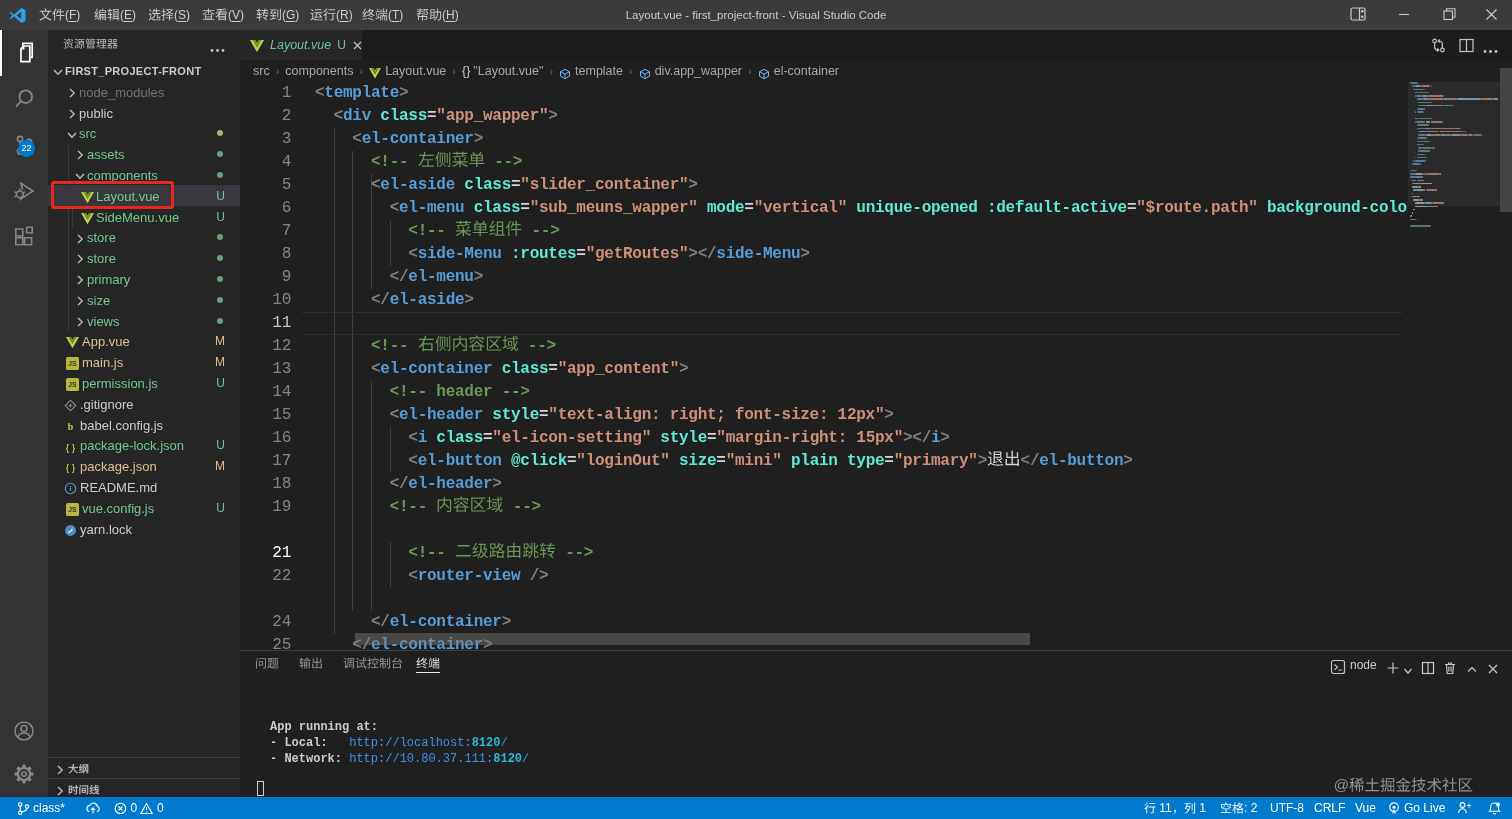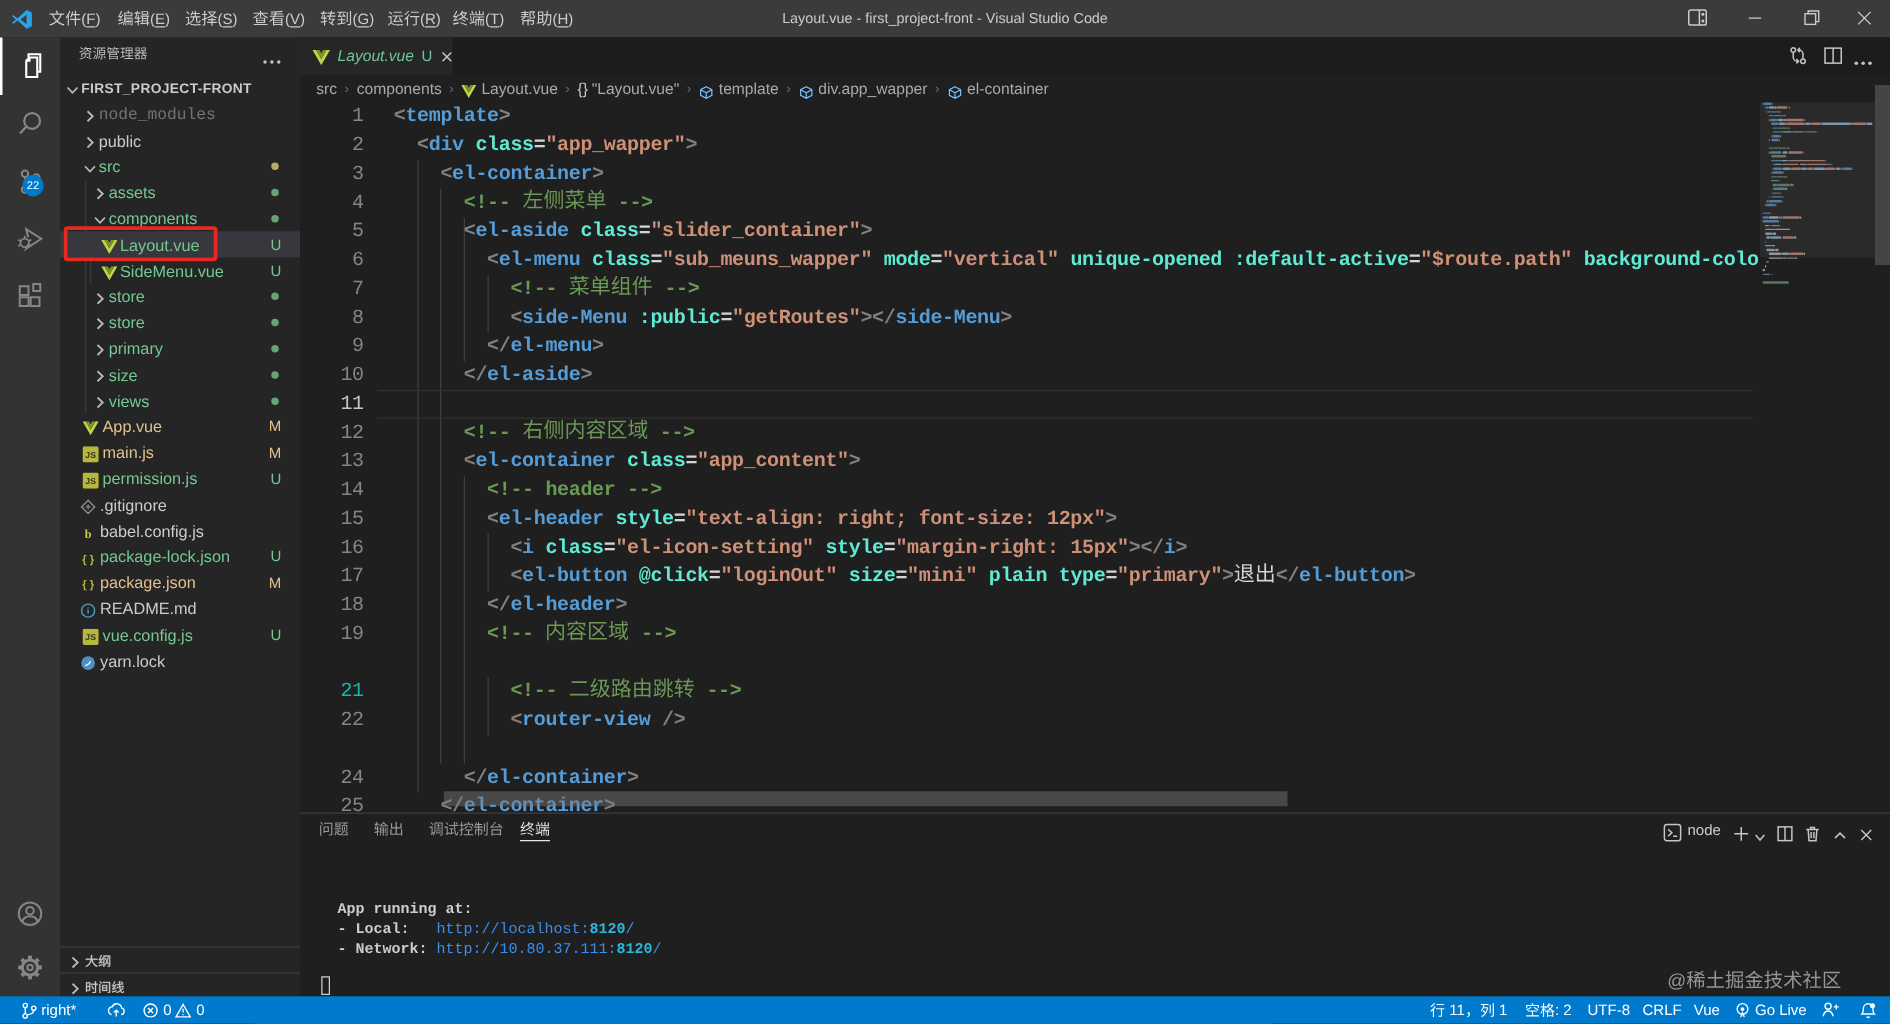--- a/index.html
+++ b/index.html
@@ -237,21 +237,21 @@
     <div class="trow" style="top:30.6px;">
       <span class="abs" style="left:2px;top:2.5px;color:#bbb"><svg class="icon" width="15" height="15" viewBox="0 0 15 15" style="">
           <path d="M4 6l4 4.2L12 6" fill="none" stroke="currentColor" stroke-width="1.4"></path>
         </svg></span>
       <span class="abs w" style="left:17px;top:50%;transform:translateY(-50%);font-weight:bold;font-size:11px;letter-spacing:.3px;">FIRST_PROJECT-FRONT</span>
     </div>
     <div class="trow" style="top:51.4px;">
       <span class="abs" style="left:16px;top:2.5px;color:#bbb"><svg class="icon" width="15" height="15" viewBox="0 0 15 15" style="">
           <path d="M6 4l4.2 4L6 12" fill="none" stroke="currentColor" stroke-width="1.4"></path>
         </svg></span>
-      <span class="abs ig" style="left:31px;top:50%;transform:translateY(-50%);font-family:Liberation Mono, monospace;">node_modules</span>
+      <span class="abs ig" style="left:31px;top:50%;transform:translateY(-50%);">node_modules</span>
     </div>
     <div class="trow" style="top:72.2px;">
       <span class="abs" style="left:16px;top:2.5px;color:#bbb"><svg class="icon" width="15" height="15" viewBox="0 0 15 15" style="">
           <path d="M6 4l4.2 4L6 12" fill="none" stroke="currentColor" stroke-width="1.4"></path>
         </svg></span>
       <span class="abs w" style="left:31px;top:50%;transform:translateY(-50%);">public</span>
     </div>
     <div class="trow" style="top:93.0px;">
       <span class="abs" style="left:16px;top:2.5px;color:#bbb"><svg class="icon" width="15" height="15" viewBox="0 0 15 15" style="">
           <path d="M4 6l4 4.2L12 6" fill="none" stroke="currentColor" stroke-width="1.4"></path>
@@ -496,21 +496,21 @@
               <use href="#g5355" x="3000"></use>
             </svg></span><span class="c"> --&gt;</span></span></div>
       <div class="cl" style="top:92px"><span class="ln" style="color:#858585">5</span><span class="ct">      <span class="p">&lt;</span><span class="t">el-aside</span><span class="a"> class</span><span class="e">=</span><span class="s">"slider_container"</span><span class="p">&gt;</span></span></div>
       <div class="cl" style="top:115px"><span class="ln" style="color:#858585">6</span><span class="ct">        <span class="p">&lt;</span><span class="t">el-menu</span><span class="a"> class</span><span class="e">=</span><span class="s">"sub_meuns_wapper"</span><span class="a"> mode</span><span class="e">=</span><span class="s">"vertical"</span><span class="a"> unique-opened :default-active</span><span class="e">=</span><span class="s">"$route.path"</span><span class="a"> background-colo</span></span></div>
       <div class="cl" style="top:138px"><span class="ln" style="color:#858585">7</span><span class="ct">          <span class="c">&lt;!-- </span><span class="c"><svg class="ck" style="width:67.2px;height:16.8px;vertical-align:-0.13em" viewBox="0 0 4000 1000">
               <use href="#g83dc" x="0"></use>
               <use href="#g5355" x="1000"></use>
               <use href="#g7ec4" x="2000"></use>
               <use href="#g4ef6" x="3000"></use>
             </svg></span><span class="c"> --&gt;</span></span></div>
-      <div class="cl" style="top:161px"><span class="ln" style="color:#858585">8</span><span class="ct">          <span class="p">&lt;</span><span class="t">side-Menu</span><span class="a"> :public</span><span class="e">=</span><span class="s">"getRoutes"</span><span class="p">&gt;&lt;/</span><span class="t">side-Menu</span><span class="p">&gt;</span></span></div>
+      <div class="cl" style="top:161px"><span class="ln" style="color:#858585">8</span><span class="ct">          <span class="p">&lt;</span><span class="t">side-Menu</span><span class="a"> :routes</span><span class="e">=</span><span class="s">"getRoutes"</span><span class="p">&gt;&lt;/</span><span class="t">side-Menu</span><span class="p">&gt;</span></span></div>
       <div class="cl" style="top:184px"><span class="ln" style="color:#858585">9</span><span class="ct">        <span class="p">&lt;/</span><span class="t">el-menu</span><span class="p">&gt;</span></span></div>
       <div class="cl" style="top:207px"><span class="ln" style="color:#858585">10</span><span class="ct">      <span class="p">&lt;/</span><span class="t">el-aside</span><span class="p">&gt;</span></span></div>
       <div class="cl" style="top:230px"><span class="ln" style="color:#c6c6c6">11</span><span class="ct"></span></div>
       <div class="cl" style="top:253px"><span class="ln" style="color:#858585">12</span><span class="ct">      <span class="c">&lt;!-- </span><span class="c"><svg class="ck" style="width:100.8px;height:16.8px;vertical-align:-0.13em" viewBox="0 0 6000 1000">
               <use href="#g53f3" x="0"></use>
               <use href="#g4fa7" x="1000"></use>
               <use href="#g5185" x="2000"></use>
               <use href="#g5bb9" x="3000"></use>
               <use href="#g533a" x="4000"></use>
               <use href="#g57df" x="5000"></use>
@@ -523,21 +523,21 @@
               <use href="#g9000" x="0"></use>
               <use href="#g51fa" x="1000"></use>
             </svg></span><span class="p">&lt;/</span><span class="t">el-button</span><span class="p">&gt;</span></span></div>
       <div class="cl" style="top:391px"><span class="ln" style="color:#858585">18</span><span class="ct">        <span class="p">&lt;/</span><span class="t">el-header</span><span class="p">&gt;</span></span></div>
       <div class="cl" style="top:414px"><span class="ln" style="color:#858585">19</span><span class="ct">        <span class="c">&lt;!-- </span><span class="c"><svg class="ck" style="width:67.2px;height:16.8px;vertical-align:-0.13em" viewBox="0 0 4000 1000">
               <use href="#g5185" x="0"></use>
               <use href="#g5bb9" x="1000"></use>
               <use href="#g533a" x="2000"></use>
               <use href="#g57df" x="3000"></use>
             </svg></span><span class="c"> --&gt;</span></span></div>
-      <div class="cl" style="top:460px"><span class="ln" style="color:#14b8a6">21</span><span class="ct">          <span class="c">&lt;!-- </span><span class="c"><svg class="ck" style="width:100.8px;height:16.8px;vertical-align:-0.13em" viewBox="0 0 6000 1000">
+      <div class="cl" style="top:460px"><span class="ln" style="color:#ffffff">21</span><span class="ct">          <span class="c">&lt;!-- </span><span class="c"><svg class="ck" style="width:100.8px;height:16.8px;vertical-align:-0.13em" viewBox="0 0 6000 1000">
               <use href="#g4e8c" x="0"></use>
               <use href="#g7ea7" x="1000"></use>
               <use href="#g8def" x="2000"></use>
               <use href="#g7531" x="3000"></use>
               <use href="#g8df3" x="4000"></use>
               <use href="#g8f6c" x="5000"></use>
             </svg></span><span class="c"> --&gt;</span></span></div>
       <div class="cl" style="top:483px"><span class="ln" style="color:#858585">22</span><span class="ct">          <span class="p">&lt;</span><span class="t">router-view</span><span class="e"> </span><span class="p">/&gt;</span></span></div>
       <div class="cl" style="top:529px"><span class="ln" style="color:#858585">24</span><span class="ct">      <span class="p">&lt;/</span><span class="t">el-container</span><span class="p">&gt;</span></span></div>
       <div class="cl" style="top:552px"><span class="ln" style="color:#858585">25</span><span class="ct">    <span class="p">&lt;/</span><span class="t">el-container</span><span class="p">&gt;</span></span></div>
@@ -774,21 +774,21 @@
   </div>
 <div id="statusbar">
     <span class="sbi" style="left:16px">
       <svg class="icon" width="15" height="15" viewBox="0 0 15 15" style="">
         <circle cx="4.2" cy="3.4" r="1.7" fill="none" stroke="#ffffff" stroke-width="1.1"></circle>
         <circle cx="4.2" cy="11.8" r="1.7" fill="none" stroke="#ffffff" stroke-width="1.1"></circle>
         <circle cx="11" cy="5.6" r="1.7" fill="none" stroke="#ffffff" stroke-width="1.1"></circle>
         <path d="M4.2 5.1v5 M11 7.3c0 2.6-3 3.2-5.2 3.6" fill="none" stroke="#ffffff" stroke-width="1.1"></path>
       </svg>
     </span>
-    <span class="sbi" style="left:33px">right*</span>
+    <span class="sbi" style="left:33px">class*</span>
     <span class="sbi" style="left:85px">
       <svg class="icon" width="16" height="16" viewBox="0 0 16 16" style="">
         <path d="M4.3 11.7a3.2 3.2 0 0 1 .5-6.3 4 4 0 0 1 7.6 1.1 2.6 2.6 0 0 1-.5 5.1" fill="none" stroke="#ffffff" stroke-width="1.1"></path>
         <path d="M8 13.2V8.4 M6.1 10l1.9-1.9L9.9 10" fill="none" stroke="#ffffff" stroke-width="1.1"></path>
       </svg>
     </span>
     <span class="sbi" style="left:114px">
       <svg class="icon" width="12.5" height="12.5" viewBox="0 0 12 12" style="">
         <circle cx="6.2" cy="6.2" r="5" fill="none" stroke="#ffffff" stroke-width="1.1"></circle>
         <path d="M4.3 4.3l3.8 3.8M8.1 4.3 4.3 8.1" fill="none" stroke="#ffffff" stroke-width="1.1"></path>

